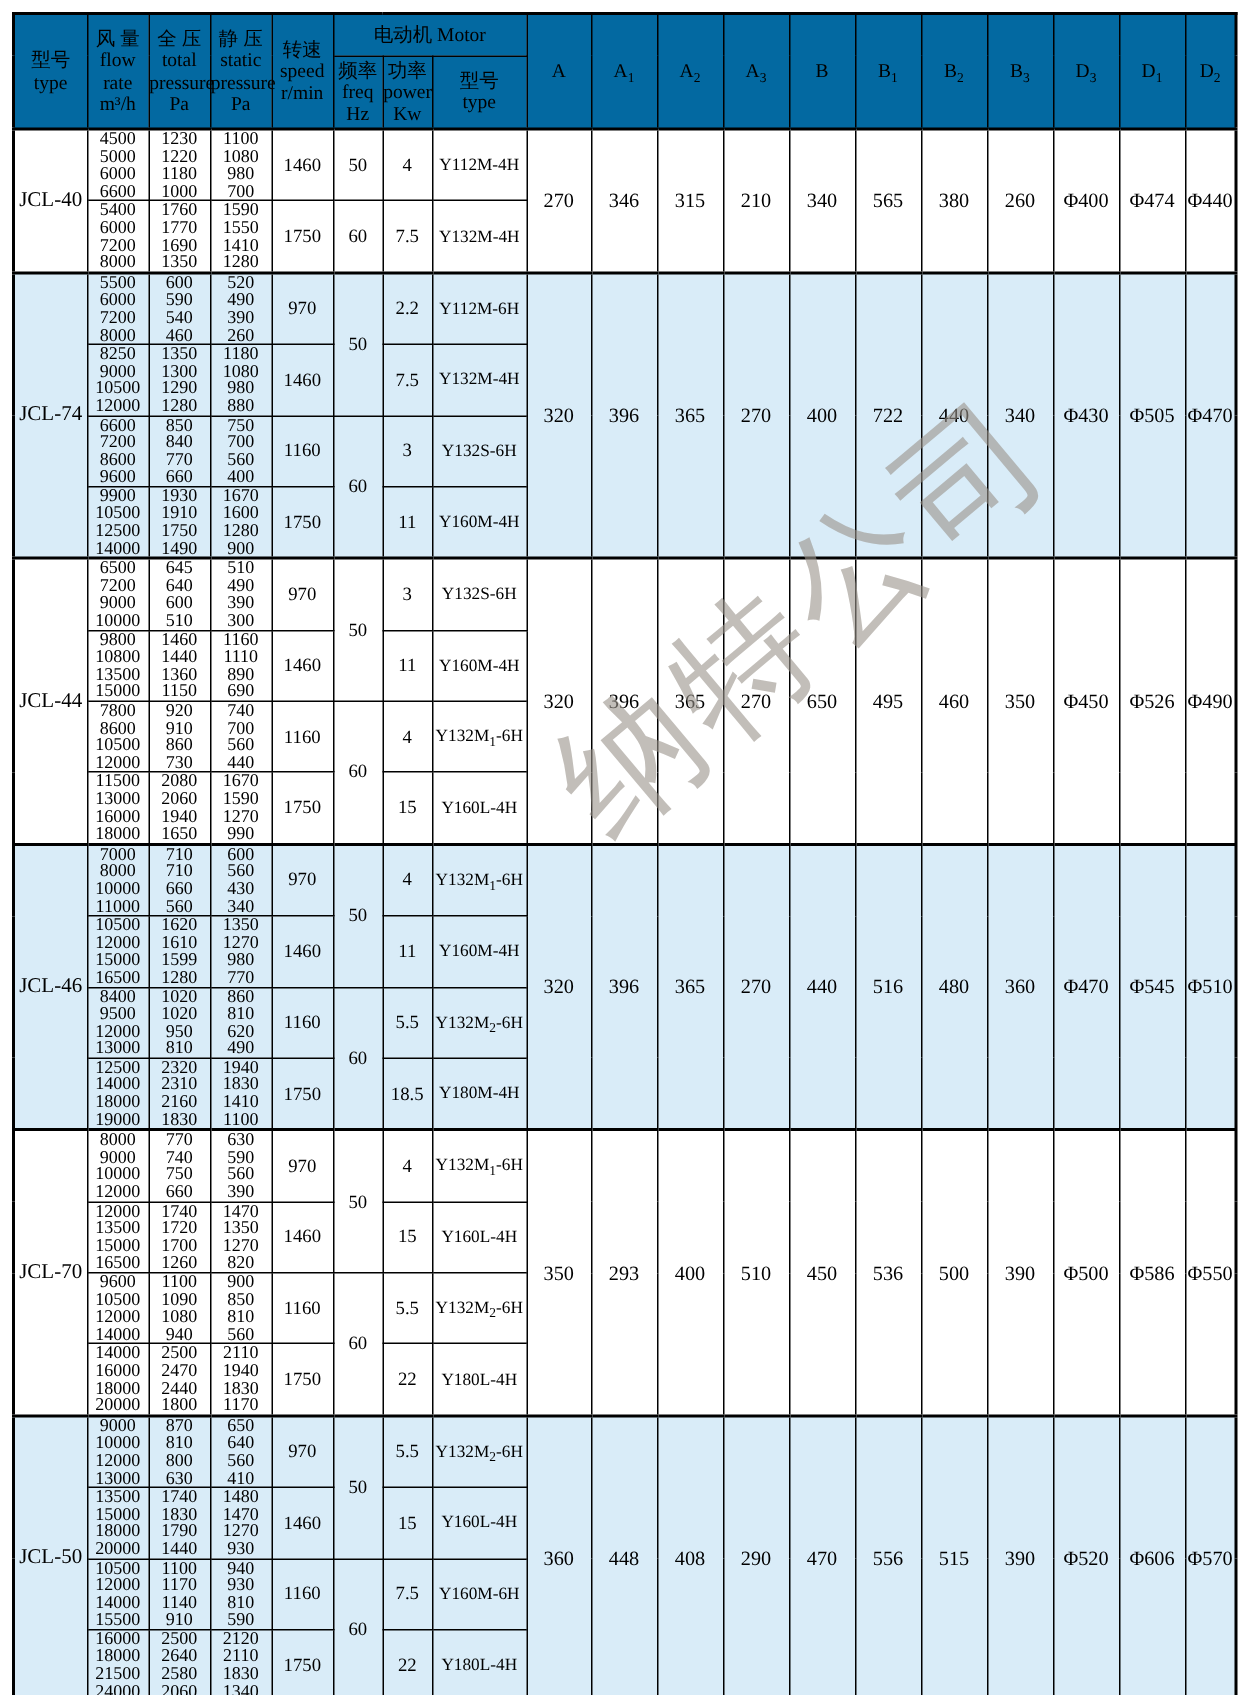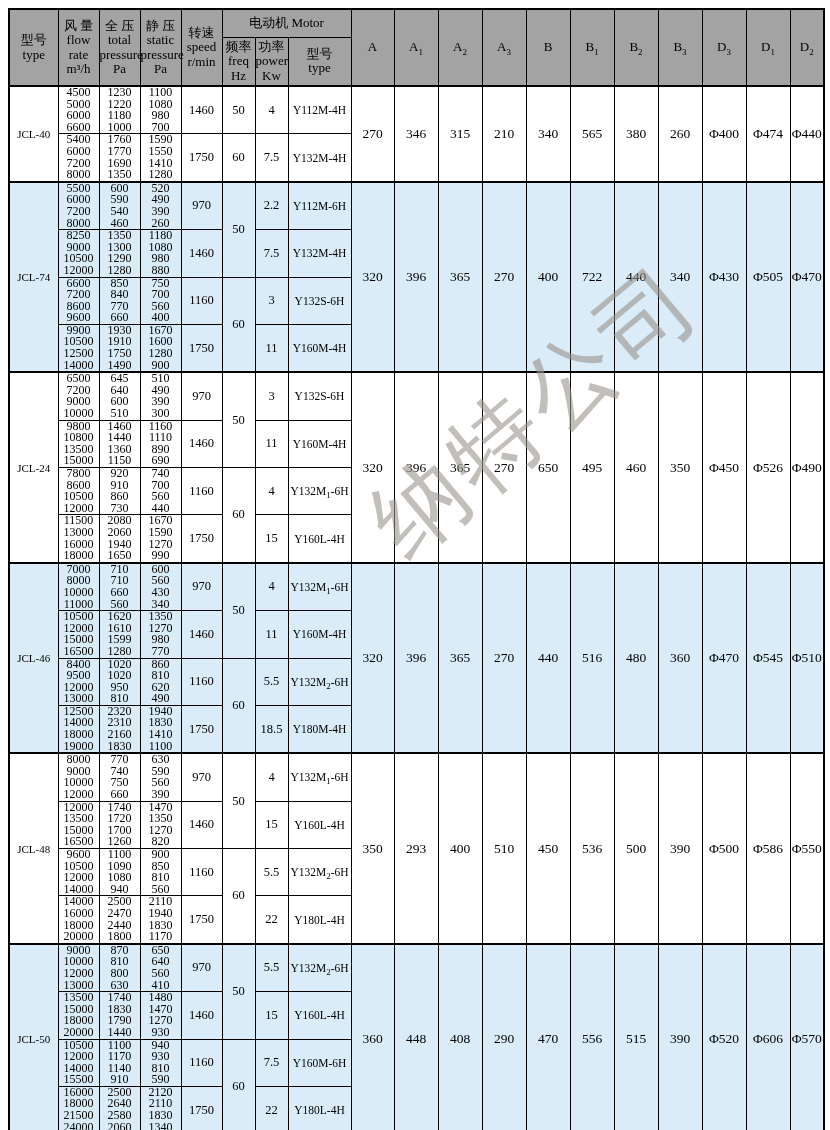--- a/index.html
+++ b/index.html
@@ -11,27 +11,27 @@
   table.spec{
     position:absolute;left:8px;top:8px;width:815px;
     border-collapse:collapse;table-layout:fixed;
     border:2px solid #000;
   }
   th,td{
     border:1px solid #000;padding:0;margin:0;
     text-align:center;vertical-align:middle;font-weight:normal;
   }
   tr.section-start td{border-top:2px solid #000;}
-  thead th{background:#a3a3a3;font-size:13px;line-height:14.5px;}
+  thead th{background:#0369a1;font-size:13px;line-height:14.5px;}
   thead tr.h1{height:28px;}
   thead tr.h2{height:49px;}
   tbody tr{height:47px;}
   tr.blue td{background:#d9ecf8;}
   tr.white td{background:#ffffff;}
-  .c-type{font-size:11px;}
+  .c-type{font-size:14px;}
   .c-num{font-size:12px;line-height:11.6px;}
   .c-mid{font-size:12.5px;}
   .c-motor{font-size:11.5px;margin-left:12px;}
   .c-dim{font-size:13.5px;}
   sub{font-size:9px;line-height:0;}
   .watermark{
     position:absolute;left:385px;top:475px;
     transform:rotate(-40deg);transform-origin:0 50%;
     font-size:92px;letter-spacing:6px;white-space:nowrap;
     color:rgba(153,146,139,0.6);
@@ -163,21 +163,21 @@
       </tr>
       <tr class="blue">
         <td class="c-num">9900<br>10500<br>12500<br>14000</td>
         <td class="c-num">1930<br>1910<br>1750<br>1490</td>
         <td class="c-num">1670<br>1600<br>1280<br>900</td>
         <td class="c-mid">1750</td>
         <td class="c-mid">11</td>
         <td class="c-motor">Y160M-4H</td>
       </tr>
       <tr class="white section-start">
-        <td class="c-type" rowspan="4">JCL-24</td>
+        <td class="c-type" rowspan="4">JCL-44</td>
         <td class="c-num">6500<br>7200<br>9000<br>10000</td>
         <td class="c-num">645<br>640<br>600<br>510</td>
         <td class="c-num">510<br>490<br>390<br>300</td>
         <td class="c-mid">970</td>
         <td class="c-mid" rowspan="2">50</td>
         <td class="c-mid">3</td>
         <td class="c-motor">Y132S-6H</td>
         <td class="c-dim" rowspan="4">320</td>
         <td class="c-dim" rowspan="4">396</td>
         <td class="c-dim" rowspan="4">365</td>
@@ -255,21 +255,21 @@
       </tr>
       <tr class="blue">
         <td class="c-num">12500<br>14000<br>18000<br>19000</td>
         <td class="c-num">2320<br>2310<br>2160<br>1830</td>
         <td class="c-num">1940<br>1830<br>1410<br>1100</td>
         <td class="c-mid">1750</td>
         <td class="c-mid">18.5</td>
         <td class="c-motor">Y180M-4H</td>
       </tr>
       <tr class="white section-start">
-        <td class="c-type" rowspan="4">JCL-48</td>
+        <td class="c-type" rowspan="4">JCL-70</td>
         <td class="c-num">8000<br>9000<br>10000<br>12000</td>
         <td class="c-num">770<br>740<br>750<br>660</td>
         <td class="c-num">630<br>590<br>560<br>390</td>
         <td class="c-mid">970</td>
         <td class="c-mid" rowspan="2">50</td>
         <td class="c-mid">4</td>
         <td class="c-motor">Y132M<sub>1</sub>-6H</td>
         <td class="c-dim" rowspan="4">350</td>
         <td class="c-dim" rowspan="4">293</td>
         <td class="c-dim" rowspan="4">400</td>

